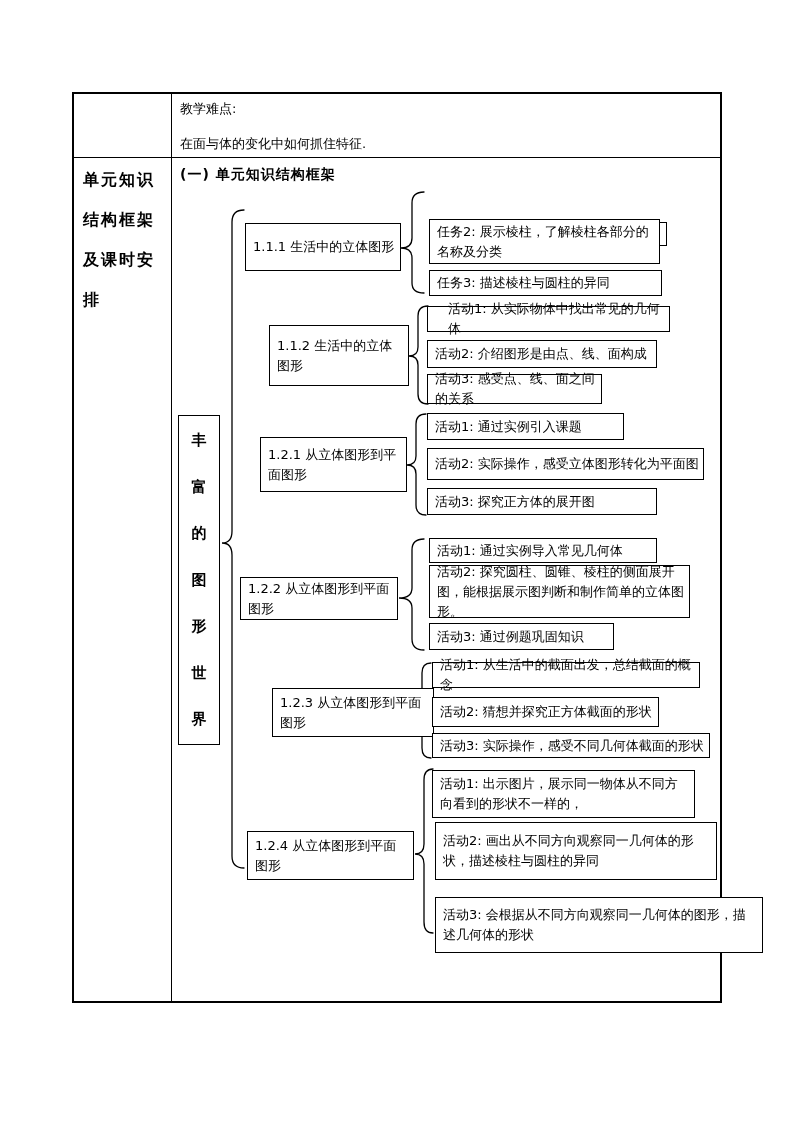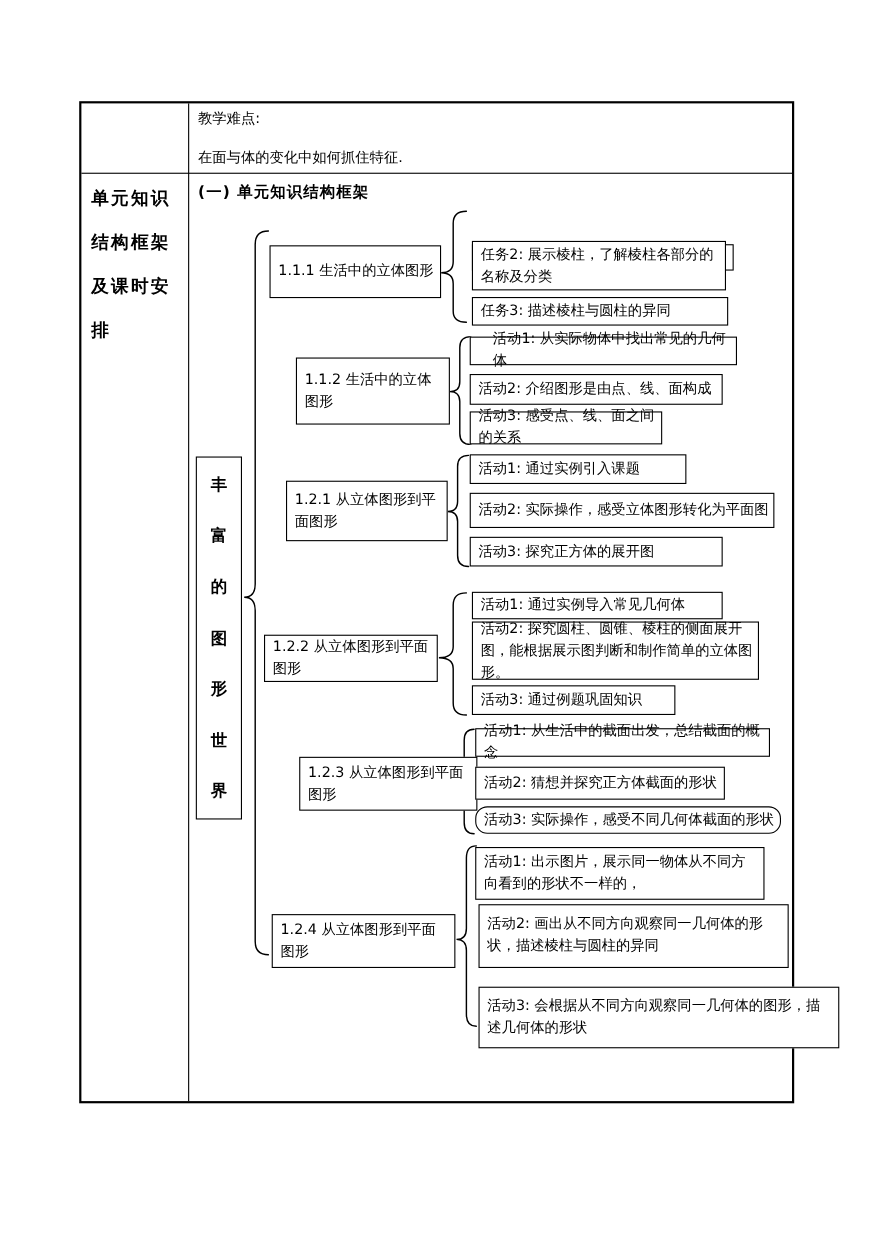--- a/index.html
+++ b/index.html
@@ -94,20 +94,20 @@
       <div class="abox" style="left:255px; top:255px; width:197px; height:27px;">活动1: 通过实例引入课题</div>
       <div class="abox" style="left:255px; top:290px; width:277px; height:32px;">活动2: 实际操作，感受立体图形转化为平面图</div>
       <div class="abox" style="left:255px; top:330px; width:230px; height:27px;">活动3: 探究正方体的展开图</div>
 
       <div class="abox" style="left:257px; top:380px; width:228px; height:25px;">活动1: 通过实例导入常见几何体</div>
       <div class="abox" style="left:257px; top:407px; width:261px; height:53px;">活动2: 探究圆柱、圆锥、棱柱的侧面展开图，能根据展示图判断和制作简单的立体图形。</div>
       <div class="abox" style="left:257px; top:465px; width:185px; height:27px;">活动3: 通过例题巩固知识</div>
 
       <div class="abox" style="left:260px; top:504px; width:268px; height:26px;">活动1: 从生活中的截面出发，总结截面的概念</div>
       <div class="abox" style="left:260px; top:539px; width:227px; height:30px;">活动2: 猜想并探究正方体截面的形状</div>
-      <div class="abox" style="left:260px; top:575px; width:278px; height:25px;border-radius:11px;">活动3: 实际操作，感受不同几何体截面的形状</div>
+      <div class="abox" style="left:260px; top:575px; width:278px; height:25px;">活动3: 实际操作，感受不同几何体截面的形状</div>
 
       <div class="abox" style="left:260px; top:612px; width:263px; height:48px;">活动1:  出示图片，展示同一物体从不同方向看到的形状不一样的，</div>
       <div class="abox" style="left:263px; top:664px; width:282px; height:58px;">活动2: 画出从不同方向观察同一几何体的形状，描述棱柱与圆柱的异同</div>
       <div class="abox" style="left:263px; top:739px; width:328px; height:56px;">活动3: 会根据从不同方向观察同一几何体的图形，描述几何体的形状</div>
     </div>
   </div>
 </div>
 
 </body></html>

